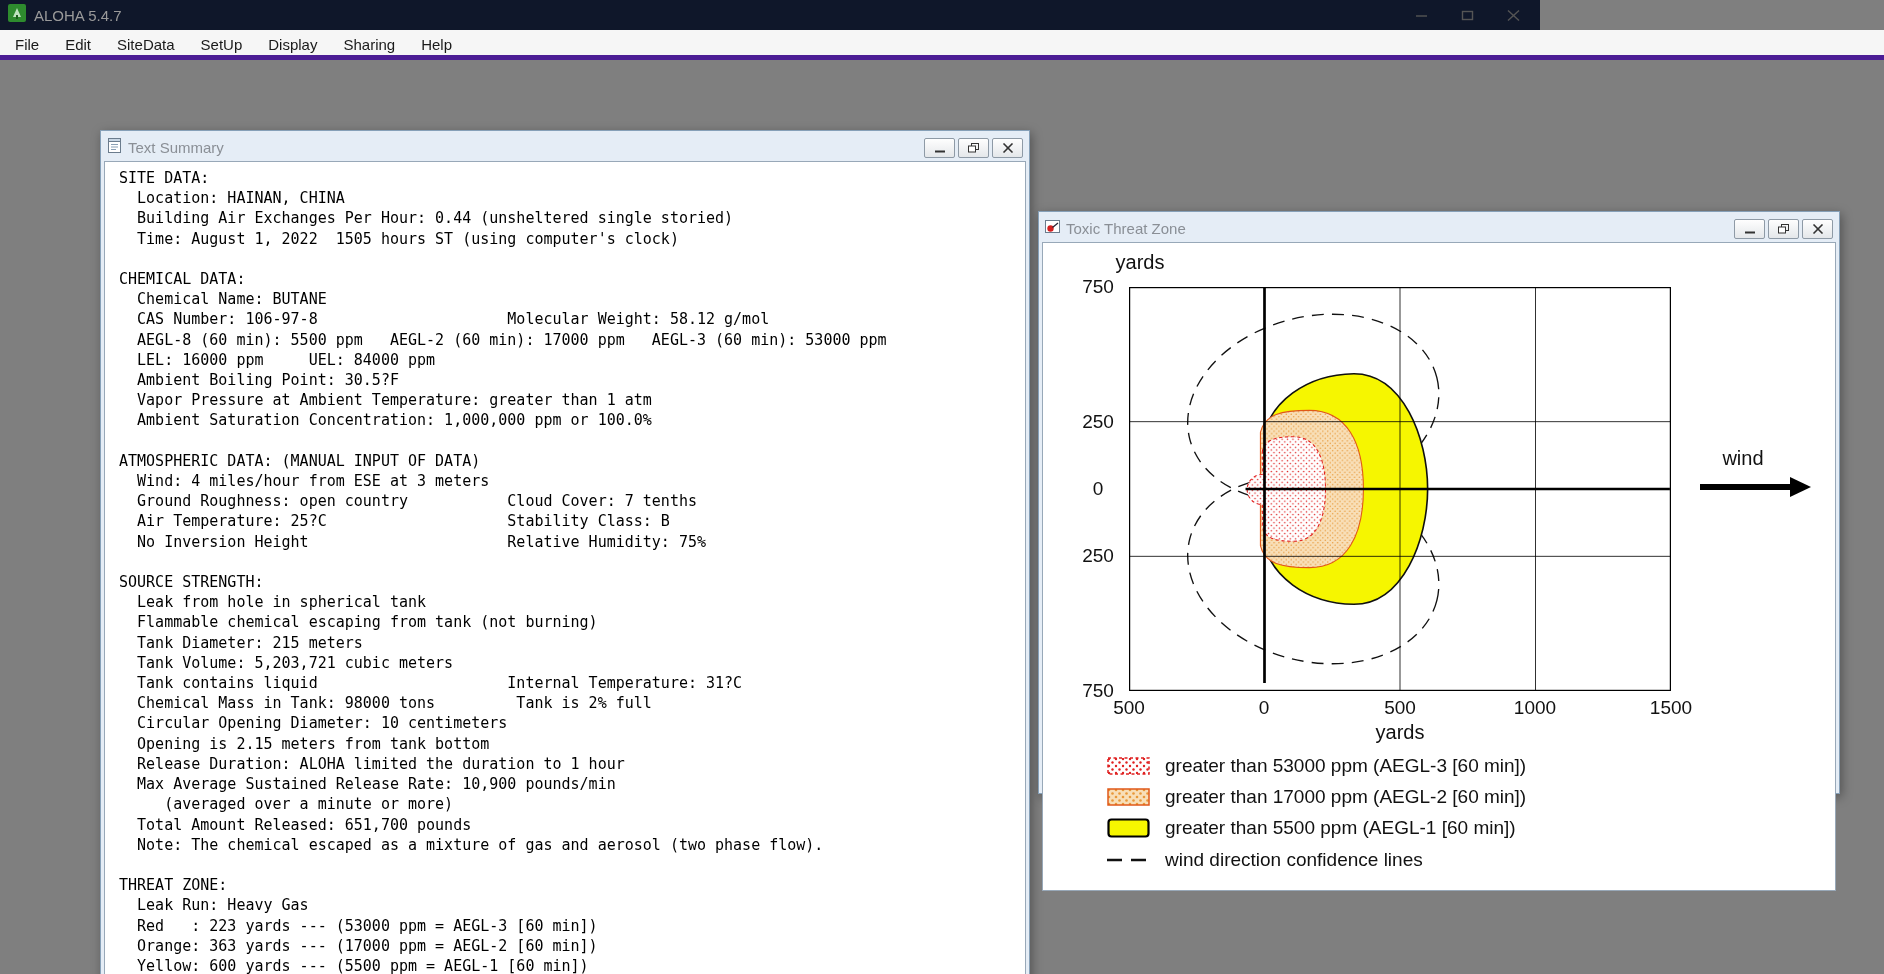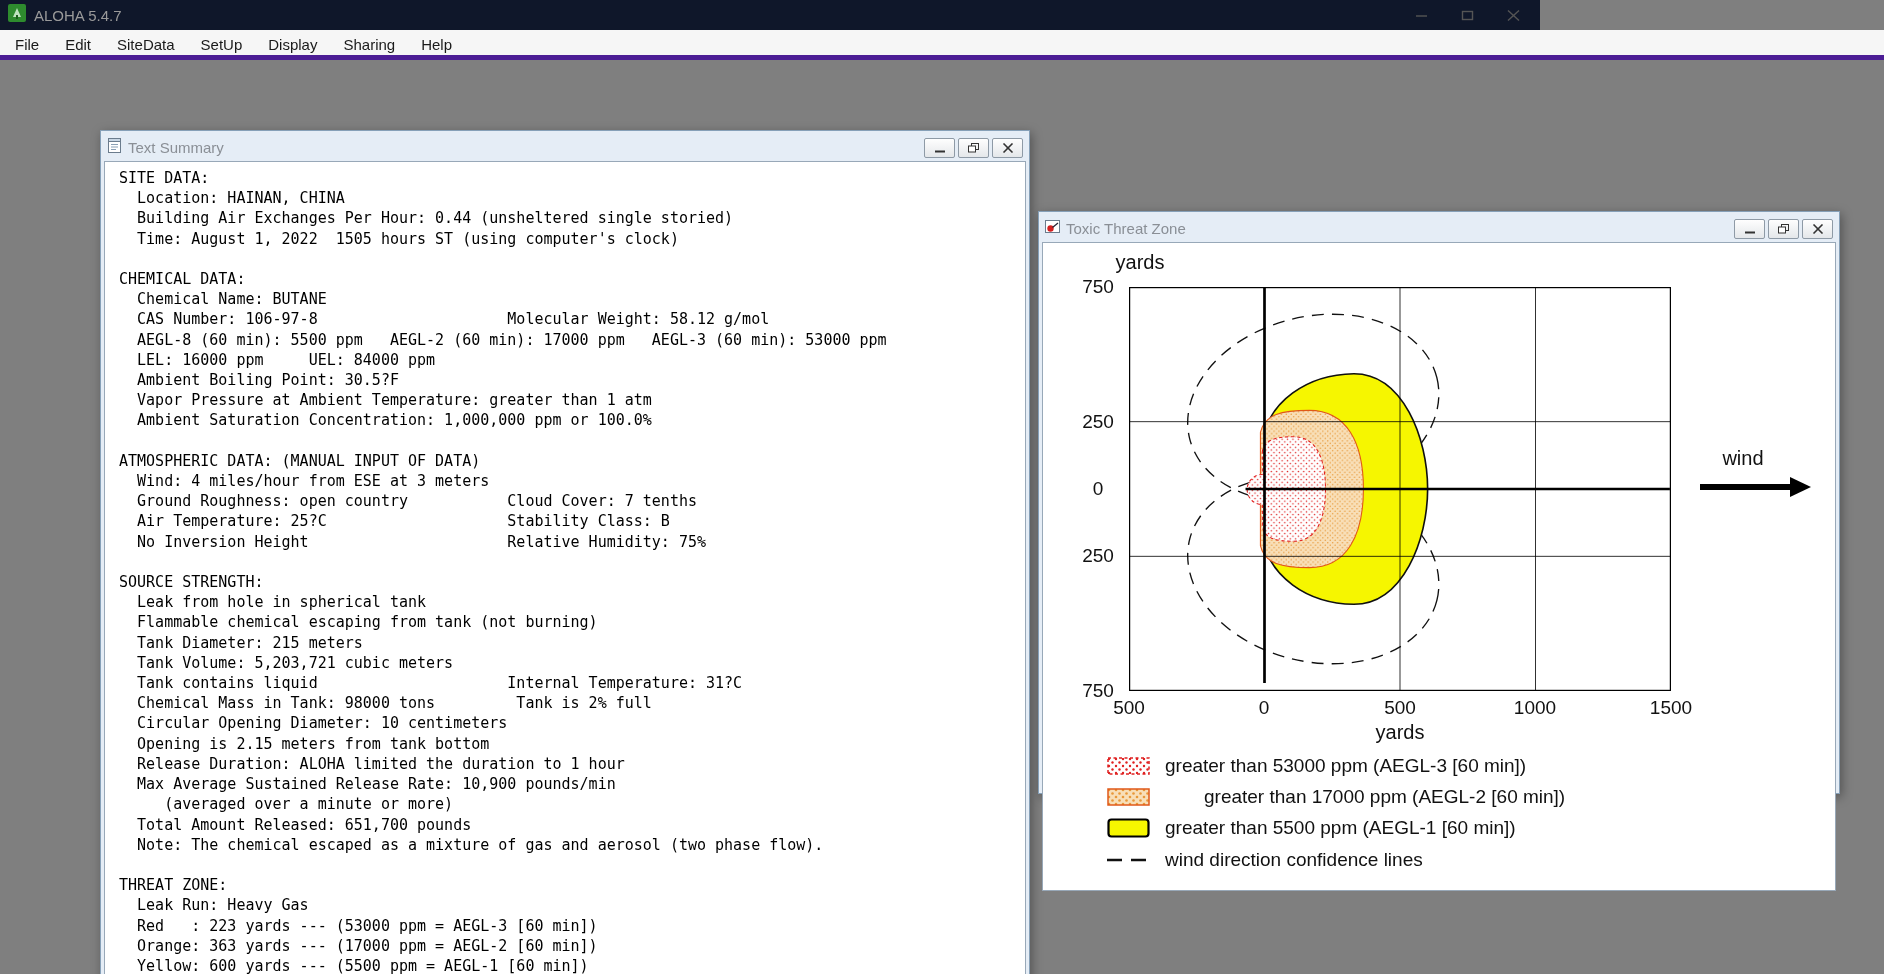--- a/index.html
+++ b/index.html
@@ -277,21 +277,21 @@
                     <rect width="7" height="7" fill="#fff"></rect>
                     <circle cx="2" cy="2" r="1.2" fill="#e02020"></circle>
                     <circle cx="5.5" cy="5.5" r="1.2" fill="#e02020"></circle>
                   </pattern>
                 </defs>
               <rect x="1" y="1" width="41" height="16" fill="url(#lgR)" stroke="#e02020" stroke-width="1.5" stroke-dasharray="3 2.5"></rect>
             </svg>
           </span>
           <span class="legend-label">greater than 53000 ppm (AEGL-3 [60 min])</span>
         </div>
-        <div class="legend-row" style="top:33px;gap:39px;">
+        <div class="legend-row" style="top:33px;">
           <span class="legend-swatch">
             <svg width="44" height="18">
               <defs>
                   <pattern id="lgO" width="7" height="7" patternUnits="userSpaceOnUse">
                     <rect width="7" height="7" fill="#f8dfb8"></rect>
                     <circle cx="2" cy="2" r="1.3" fill="#e89838"></circle>
                     <circle cx="5.5" cy="5.5" r="1.3" fill="#e89838"></circle>
                   </pattern>
                 </defs>
               <rect x="1" y="1" width="41" height="16" fill="url(#lgO)" stroke="#e05818" stroke-width="1.5"></rect>

